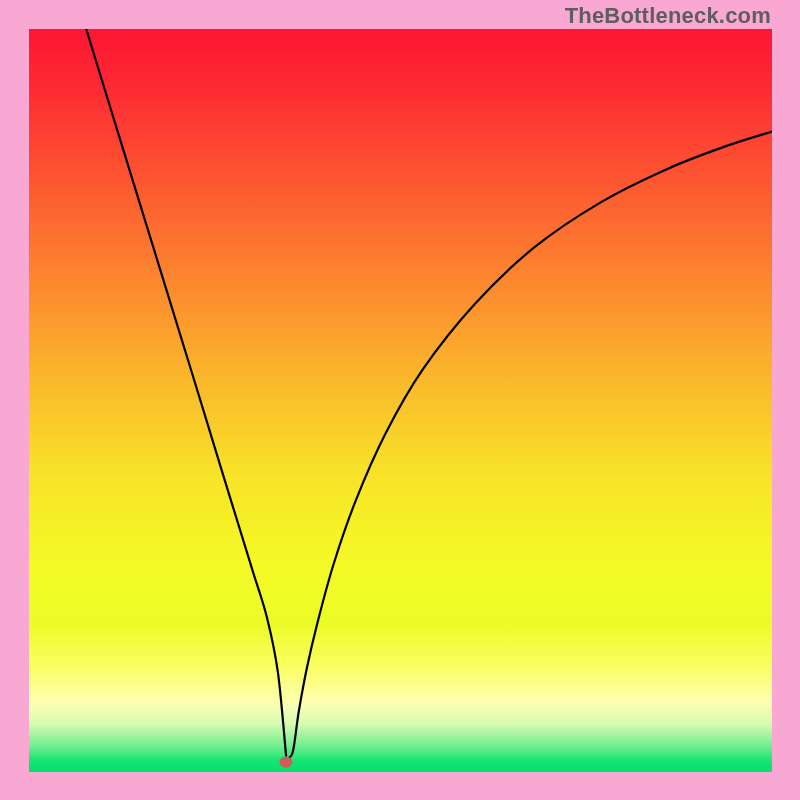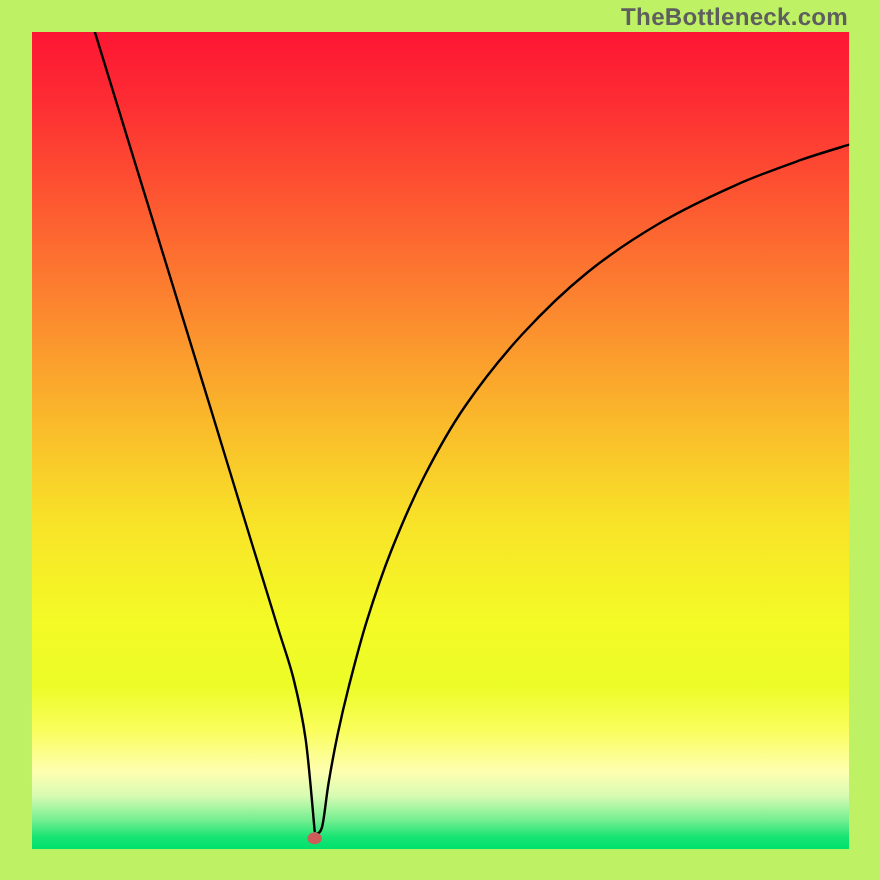--- a/index.html
+++ b/index.html
@@ -8,21 +8,21 @@
     width: 800px;
     height: 800px;
     background: #000;
     font-family: Arial, Helvetica, sans-serif;
     overflow: hidden;
   }
   .frame {
     position: relative;
     width: 800px;
     height: 800px;
-    background: #bef264;
+    background: #f9a8d4;
   }
   .watermark {
     position: absolute;
     top: 3px;
     right: 29px;
     color: #5e5e5e;
     font-size: 22px;
     font-weight: 600;
     letter-spacing: 0.2px;
     user-select: none;

